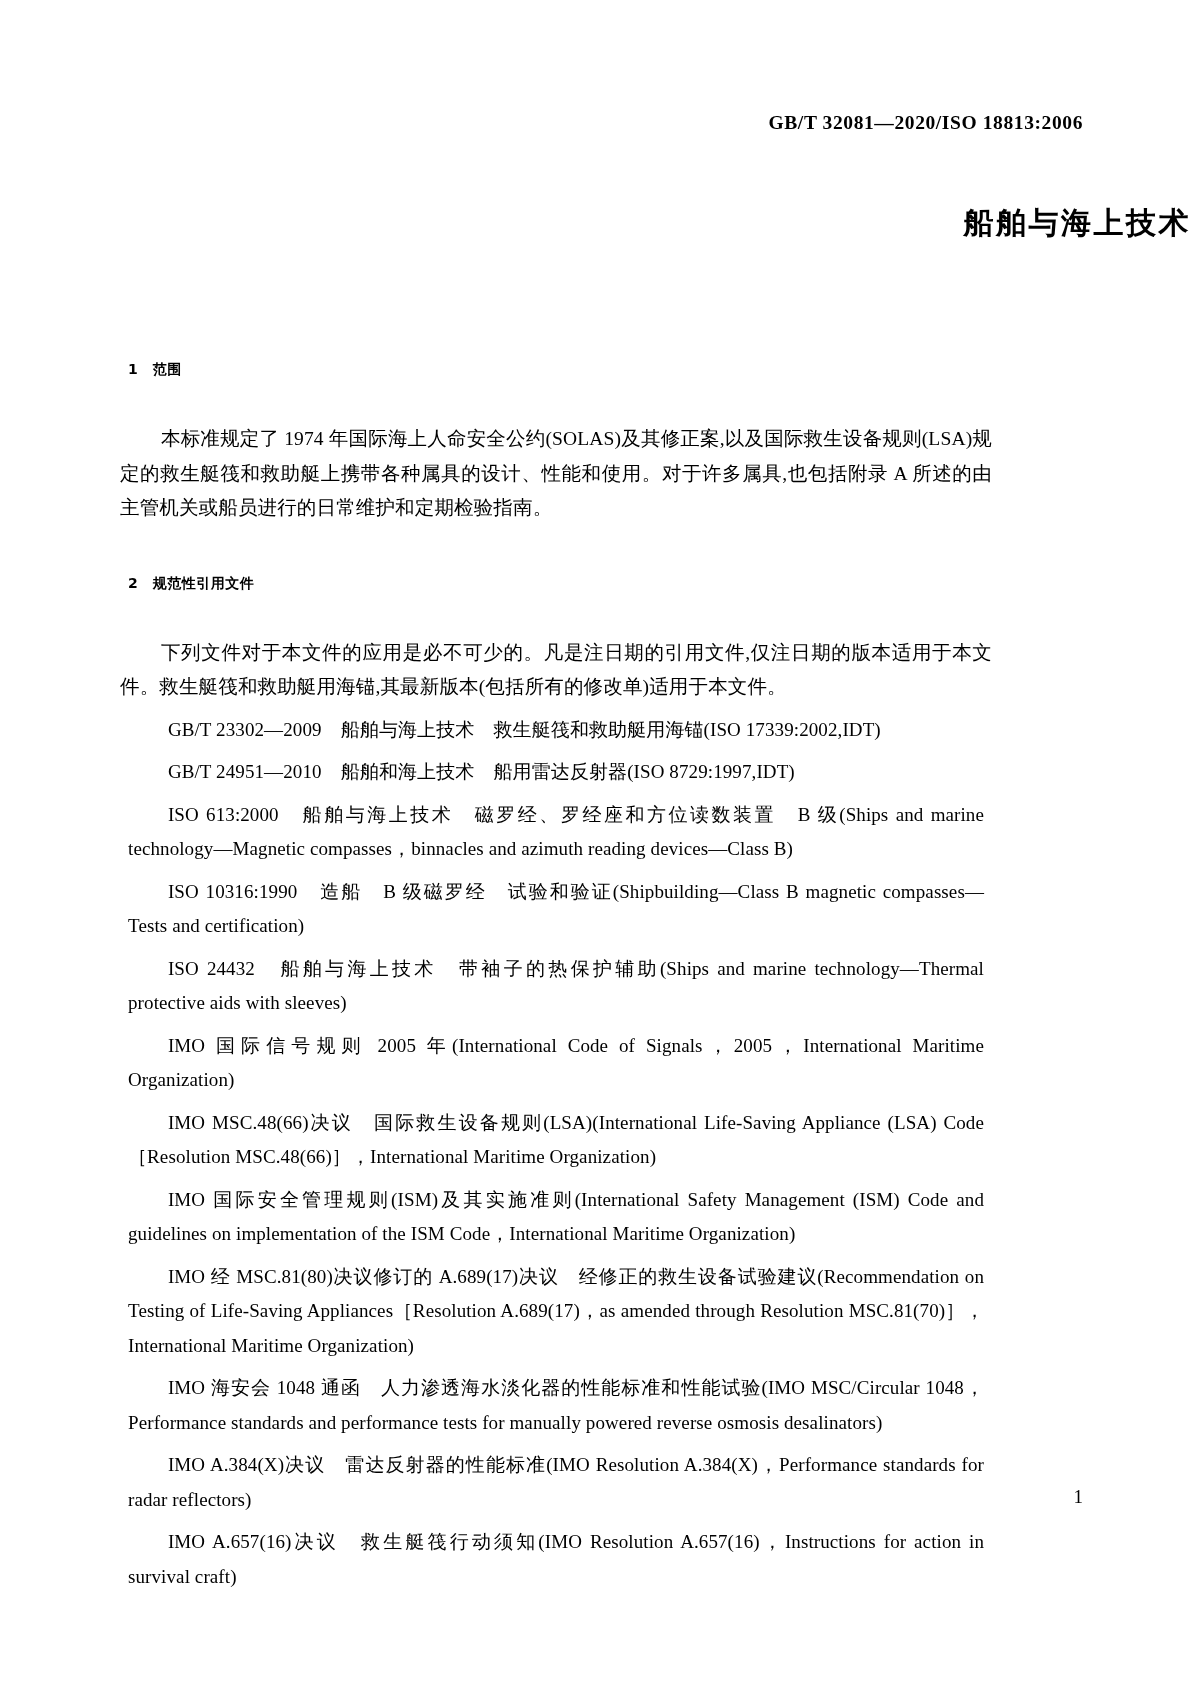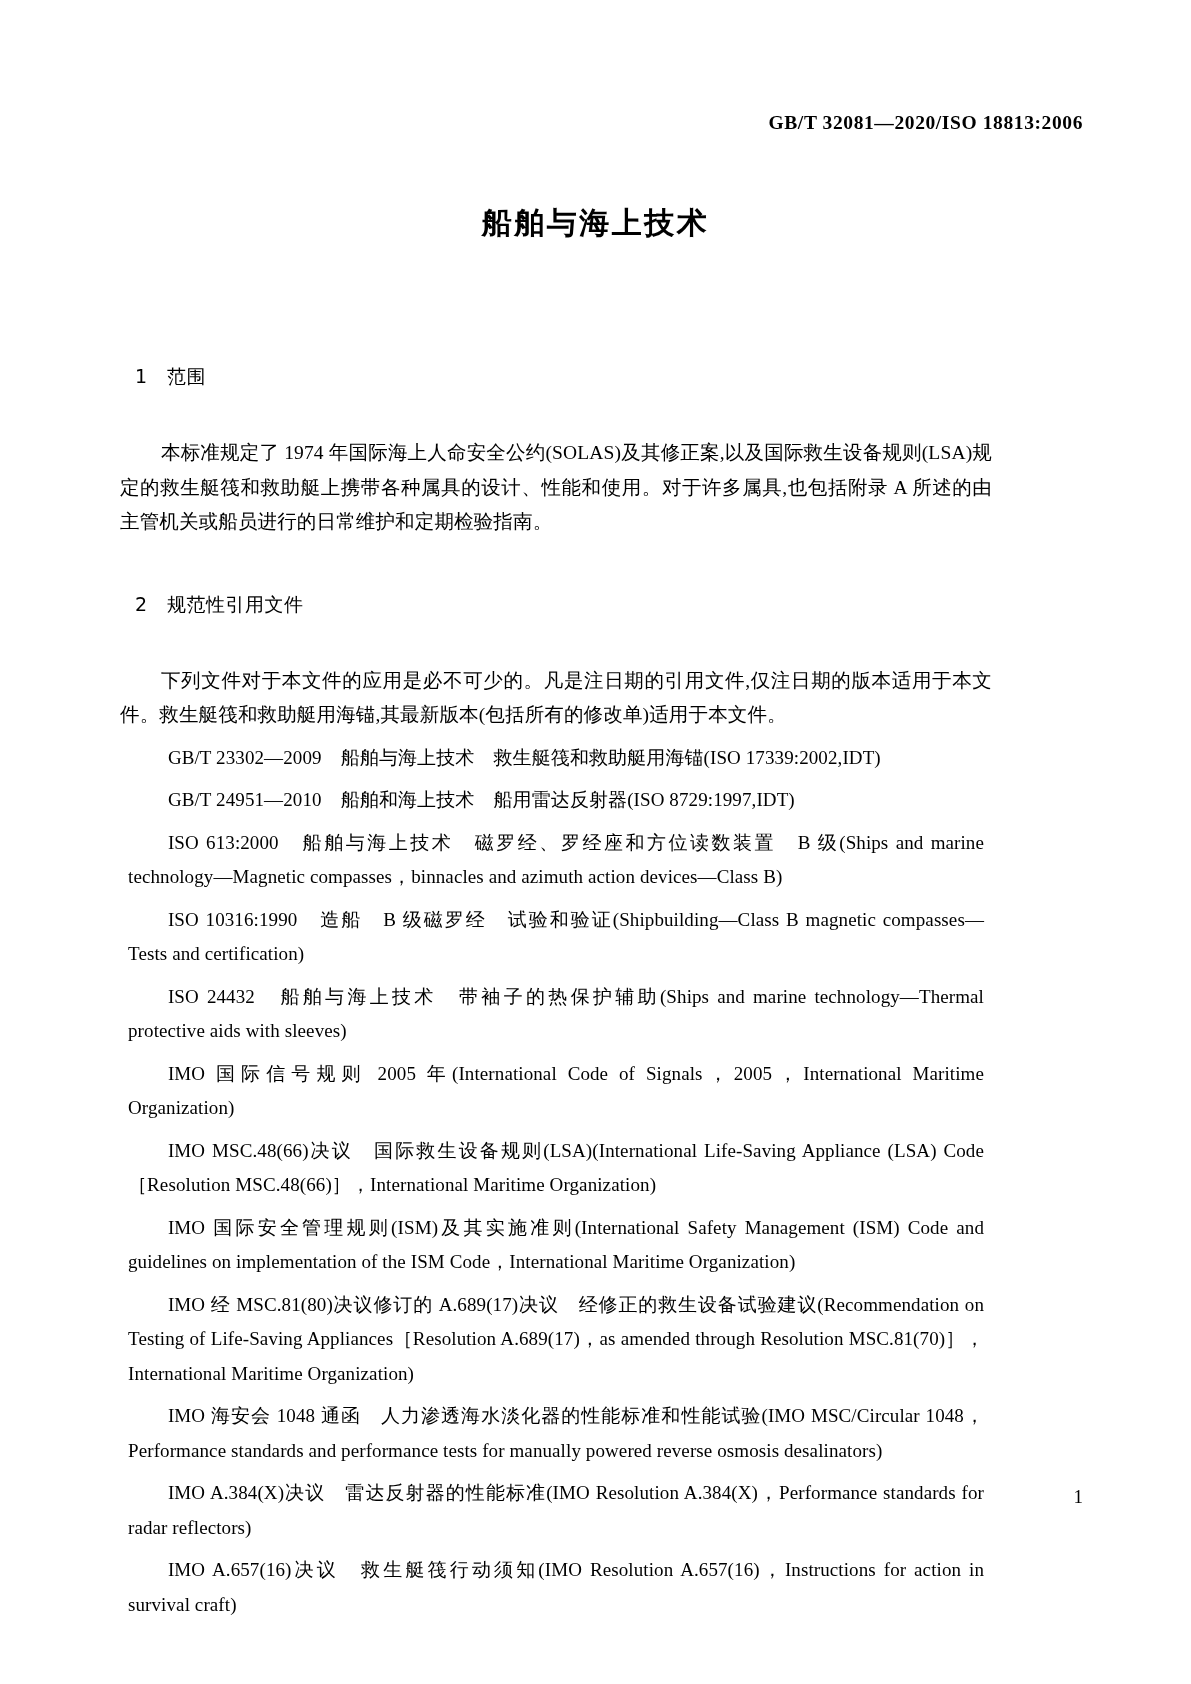--- a/index.html
+++ b/index.html
@@ -30,41 +30,41 @@
     font-size: 19.5px;
     font-weight: bold;
     letter-spacing: 0.6px;
     white-space: nowrap;
   }
   .title-block {
     position: absolute;
     top: 200px;
     left: 0;
     width: 1191px;
-    text-align: center;
+    text-align: right;
   }
   .title-line {
     font-family: "DejaVu Sans", "Liberation Sans", sans-serif;
     font-size: 30px;
     font-weight: bold;
     letter-spacing: 2.5px;
     line-height: 46px;
   }
   .content {
     position: absolute;
     left: 120px;
     top: 346px;
     width: 872px;
   }
   h2.clause {
     font-family: "DejaVu Sans", "Liberation Sans", sans-serif;
-    font-size: 19px;
-    font-weight: normal;
+    font-size: 14px;
+    font-weight: bold;
     letter-spacing: 0.5px;
-    margin: 15px;
+    margin: 8px;
     padding: 0;
     line-height: 30px;
   }
   .gap-after-heading { height: 30px; }
   .gap-before-heading { height: 34px; }
   p.body {
     margin: 0;
     padding: 0;
     font-size: 19.5px;
     line-height: 34.5px;
@@ -109,21 +109,21 @@
     <p class="body indent">本标准规定了 1974 年国际海上人命安全公约(SOLAS)及其修正案,以及国际救生设备规则(LSA)规定的救生艇筏和救助艇上携带各种属具的设计、性能和使用。对于许多属具,也包括附录 A 所述的由主管机关或船员进行的日常维护和定期检验指南。</p>
 
     <div class="gap-before-heading"></div>
     <h2 class="clause">2　规范性引用文件</h2>
     <div class="gap-after-heading"></div>
     <p class="body indent">下列文件对于本文件的应用是必不可少的。凡是注日期的引用文件,仅注日期的版本适用于本文件。救生艇筏和救助艇用海锚,其最新版本(包括所有的修改单)适用于本文件。</p>
 
     <div class="reflist">
       <p class="ref">GB/T 23302—2009　船舶与海上技术　救生艇筏和救助艇用海锚(ISO 17339:2002,IDT)</p>
       <p class="ref">GB/T 24951—2010　船舶和海上技术　船用雷达反射器(ISO 8729:1997,IDT)</p>
-      <p class="ref">ISO 613:2000　船舶与海上技术　磁罗经、罗经座和方位读数装置　B 级(Ships and marine technology—Magnetic compasses，binnacles and azimuth action devices—Class B)</p>
+      <p class="ref">ISO 613:2000　船舶与海上技术　磁罗经、罗经座和方位读数装置　B 级(Ships and marine technology—Magnetic compasses，binnacles and azimuth reading devices—Class B)</p>
       <p class="ref">ISO 10316:1990　造船　B 级磁罗经　试验和验证(Shipbuilding—Class B magnetic compasses—Tests and certification)</p>
       <p class="ref">ISO 24432　船舶与海上技术　带袖子的热保护辅助(Ships and marine technology—Thermal protective aids with sleeves)</p>
       <p class="ref">IMO 国际信号规则 2005 年(International Code of Signals，2005，International Maritime Organization)</p>
       <p class="ref">IMO MSC.48(66)决议　国际救生设备规则(LSA)(International Life-Saving Appliance (LSA) Code［Resolution MSC.48(66)］，International Maritime Organization)</p>
       <p class="ref">IMO 国际安全管理规则(ISM)及其实施准则(International Safety Management (ISM) Code and guidelines on implementation of the ISM Code，International Maritime Organization)</p>
       <p class="ref">IMO 经 MSC.81(80)决议修订的 A.689(17)决议　经修正的救生设备试验建议(Recommendation on Testing of Life-Saving Appliances［Resolution A.689(17)，as amended through Resolution MSC.81(70)］，International Maritime Organization)</p>
       <p class="ref">IMO 海安会 1048 通函　人力渗透海水淡化器的性能标准和性能试验(IMO MSC/Circular 1048，Performance standards and performance tests for manually powered reverse osmosis desalinators)</p>
       <p class="ref">IMO A.384(X)决议　雷达反射器的性能标准(IMO Resolution A.384(X)，Performance standards for radar reflectors)</p>
       <p class="ref">IMO A.657(16)决议　救生艇筏行动须知(IMO Resolution A.657(16)，Instructions for action in survival craft)</p>
     </div>

